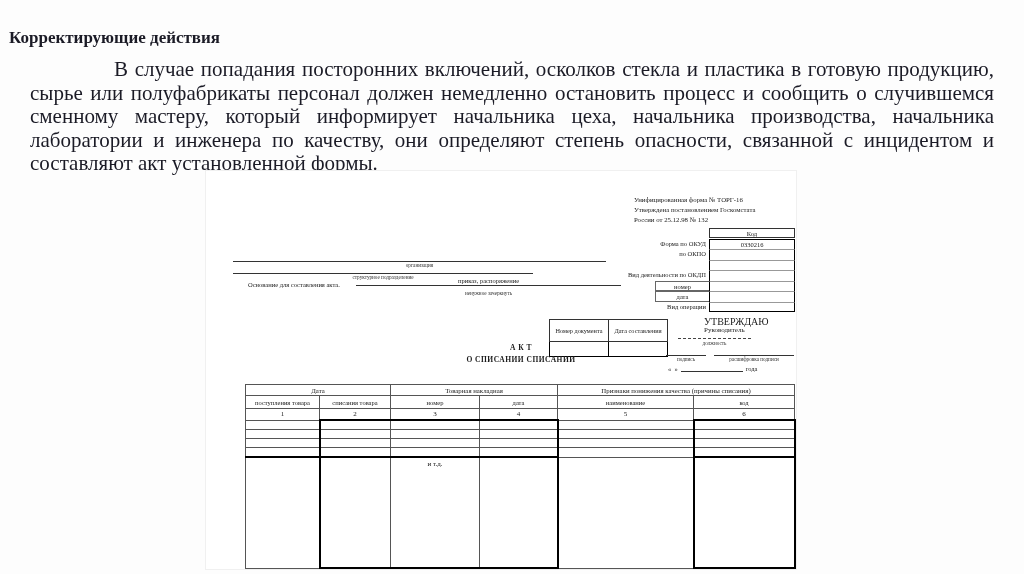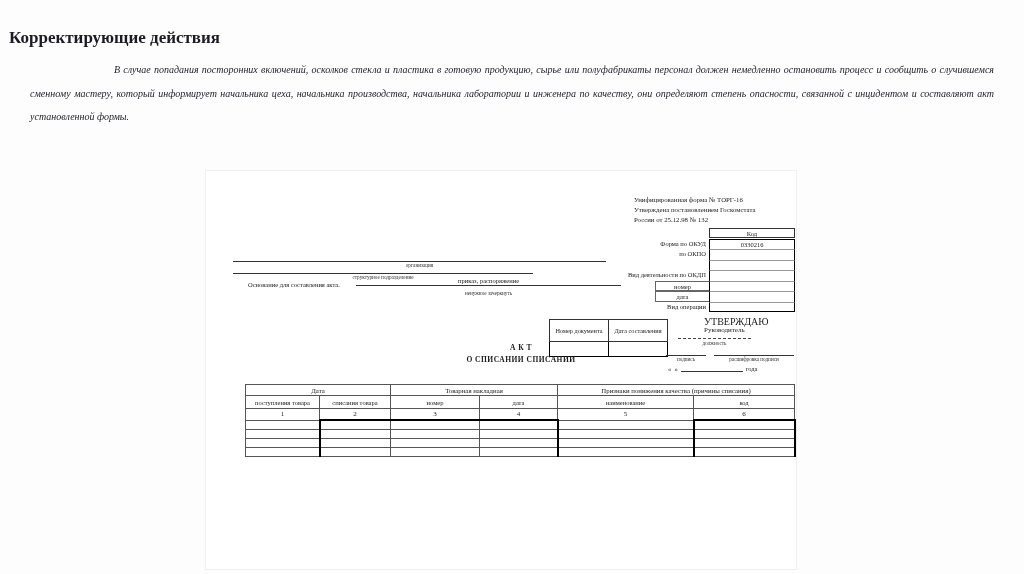--- a/index.html
+++ b/index.html
@@ -1,21 +1,21 @@
 <!DOCTYPE html>
 <html><head>
 <meta charset="utf-8">
 <style>
   html,body{margin:0;padding:0;background:#ffffff;}
   .slide{position:relative;width:1024px;height:574px;background:#fdfdfd;overflow:hidden;
          font-family:"Liberation Serif",serif;color:#1b1b26;}
   .slide-title{position:absolute;top:28px;left:0;width:1024px;
                font-size:17px;font-weight:bold;margin:0;padding-left:9px;}
   .slide-paragraph{position:absolute;top:58px;left:30px;width:964px;margin:0;
-                   font-size:10px;line-height:23.5px;text-align:justify;text-indent:84px;font-style:italic;}
+                   font-size:21px;line-height:23.5px;text-align:justify;text-indent:84px;}
 
   
   .form{position:absolute;left:205px;top:170px;width:590px;height:398px;background:#ffffff;
         border:1px solid #f0f0f0;font-family:"Liberation Serif",serif;color:#1a1a1a;font-size:6.5px;}
   .abs{position:absolute;}
 
   .form-header{left:428px;top:24px;width:160px;font-size:6.8px;line-height:10px;}
 
   
   .code-area{left:160px;top:57px;width:429px;}
@@ -230,17 +230,25 @@
             <td class="tl tr2"></td>
       </tr>
       <tr class="thin">
         <td></td>
             <td class="tl"></td>
         <td></td>
             <td class="tr2"></td>
         <td></td>
             <td class="tl tr2"></td>
       </tr>
+      <tr class="tall">
+        <td class="tt"></td>
+        <td class="tl tt tb"></td>
+        <td class="tt tb">и т.д.</td>
+        <td class="tt tb tr2"></td>
+        <td></td>
+        <td class="tl tt tb tr2"></td>
+      </tr>
     </tbody>
       </table>
 
   </div>
 </div>
 
 </body></html>

